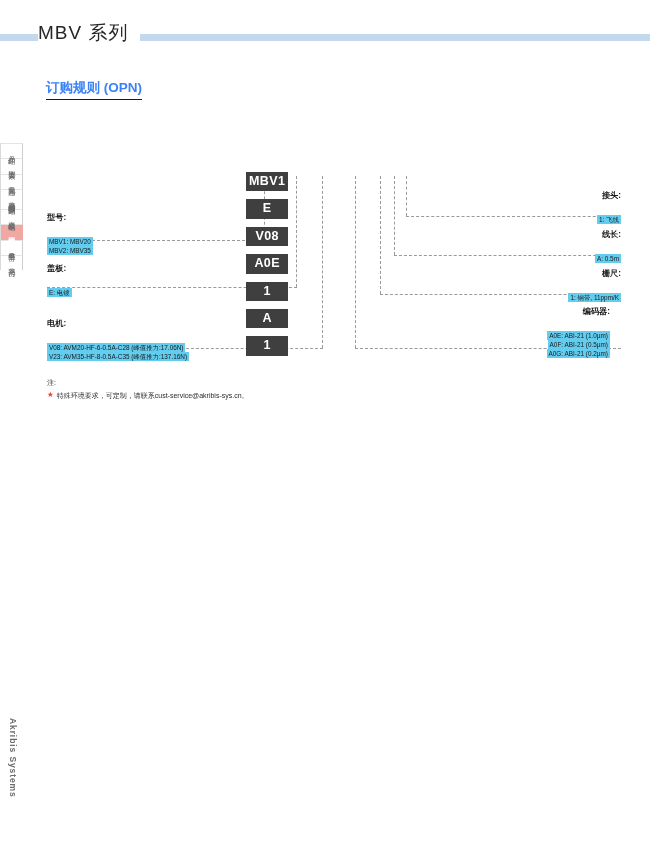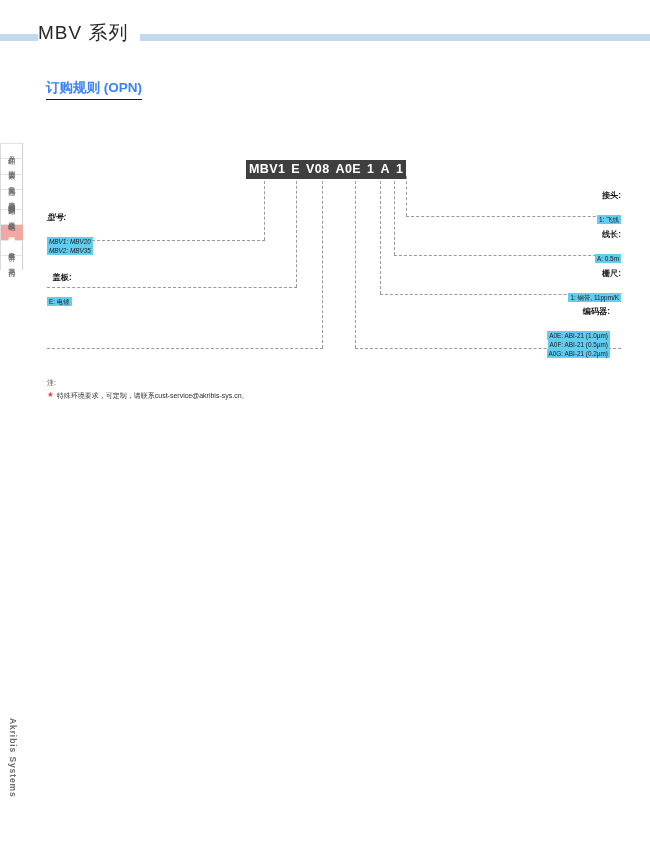--- a/index.html
+++ b/index.html
@@ -81,24 +81,25 @@
     font-weight: bold;
     color: #3b82f6;
     border-bottom: 1.2px solid #1b1b1b;
     padding-bottom: 2px;
     white-space: nowrap;
   }
 
   
   #opn-code {
     position: absolute;
-    left: 246px; top: 160px;
+    left: 246px; top: 172px;
     display: flex;
-    gap: 0;
+    gap: 8px;
     z-index: 4;
+    flex-direction: column;
   }
   .code-seg {
     background: #3f3f3f;
     color: #ffffff;
     font-size: 12.5px;
     font-weight: bold;
     letter-spacing: 0.4px;
     padding: 2px 3px 3px 3px;
     text-align: center;
     line-height: 1.15;
@@ -211,31 +212,36 @@
 
   <div class="vline" style="left:380px; top:176px; height:118px;"></div>
   <div class="hline" style="left:380px; top:294px; width:241px;"></div>
 
   <div class="vline" style="left:394px; top:176px; height:79px;"></div>
   <div class="hline" style="left:394px; top:255px; width:227px;"></div>
 
   <div class="vline" style="left:406px; top:176px; height:40px;"></div>
   <div class="hline" style="left:406px; top:216px; width:215px;"></div>
 
-  <div class="callout" style="left:47px; top:212px;font-style:italic;">
+  <div class="callout" style="left:47px; top:212px;">
     <div class="c-title">型号:</div>
     <span class="c-val">MBV1: MBV20</span>
     <span class="c-val">MBV2: MBV35</span>
   </div>
 
-  <div class="callout" style="left:47px; top:272px;text-align:right;">
+  <div class="callout" style="left:47px; top:263px;">
     <div class="c-title">盖板:</div>
     <span class="c-val">E: 电镀</span>
   </div>
 
+  <div class="callout" style="left:47px; top:318px;">
+    <div class="c-title">电机:</div>
+    <span class="c-val">V08: AVM20-HF-6-0.5A-C28 (峰值推力:17.06N)</span>
+    <span class="c-val">V23: AVM35-HF-8-0.5A-C35 (峰值推力:137.16N)</span>
+  </div>
 
   <div class="callout right" style="right:29px; top:190px;">
     <div class="c-title">接头:</div>
     <span class="c-val">1: 飞线</span>
   </div>
 
   <div class="callout right" style="right:29px; top:229px;">
     <div class="c-title">线长:</div>
     <span class="c-val">A: 0.5m</span>
   </div>

